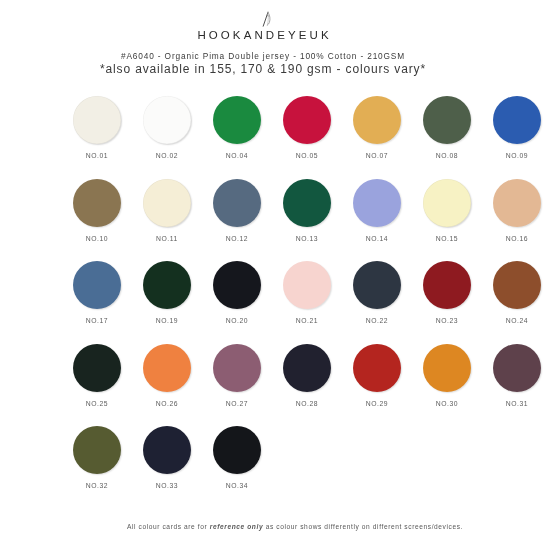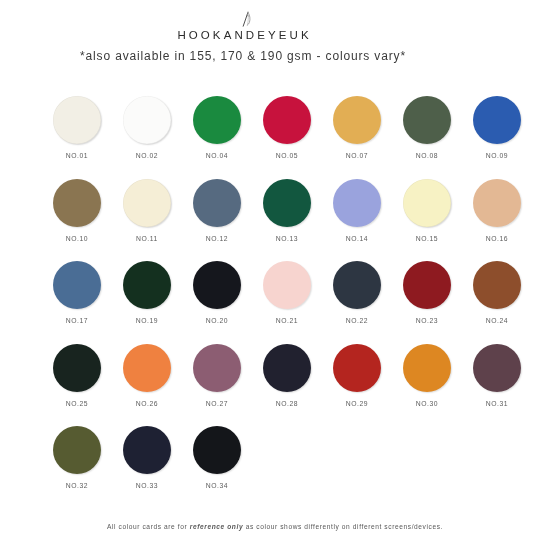--- a/index.html
+++ b/index.html
@@ -13,20 +13,21 @@
     font-family: "Liberation Sans", sans-serif;
     overflow: hidden;
     position: relative;
   }
 
   .page {
     width: 486px;
     height: 550px;
     position: relative;
     box-sizing: border-box;
+    margin-left: 20px;
   }
 
   
   .header {
     padding-top: 11px;
     text-align: center;
   }
   .logo-mark {
     display: block;
     margin: 0 auto;
@@ -118,20 +119,21 @@
 
   <div class="header">
     <svg class="logo-mark" viewBox="0 0 26 16">
       <path d="M13.2 15.2 L18.0 1.2" stroke="#3b3b3b" stroke-width="0.9" fill="none" stroke-linecap="round"></path>
       <path d="M18.0 1.2 C 19.9 4.2, 20.6 8.0, 19.4 11.4 C 19.0 12.6, 18.2 13.6, 17.3 14.2" stroke="#8f8f8f" stroke-width="0.8" fill="none" stroke-linecap="round"></path>
       <path d="M17.3 14.2 C 17.9 12.3, 18.4 9.6, 18.3 6.9 C 18.25 4.8, 18.15 2.8, 18.0 1.2" stroke="#b4b4b4" stroke-width="0.6" fill="none" stroke-linecap="round"></path>
       <path d="M16.9 4.4 L 18.4 5.0" stroke="#6f6f6f" stroke-width="0.6" fill="none" stroke-linecap="round"></path>
     </svg>
     <div class="brand">HOOKANDEYEUK</div>
     <div class="desc">
+      <span class="desc-line">#A6040 - Organic Pima Double jersey - 100% Cotton - 210GSM</span>
       <span class="desc-line second">*also available in 155, 170 &amp; 190 gsm - colours vary*</span>
     </div>
   </div>
 
   <div class="grid" id="swatch-grid">
       <div class="row">
         <div class="cell">
           <div class="swatch pale" style="background: rgb(242, 239, 229);"></div>
           <div class="swatch-label">NO.01</div>
         </div>

